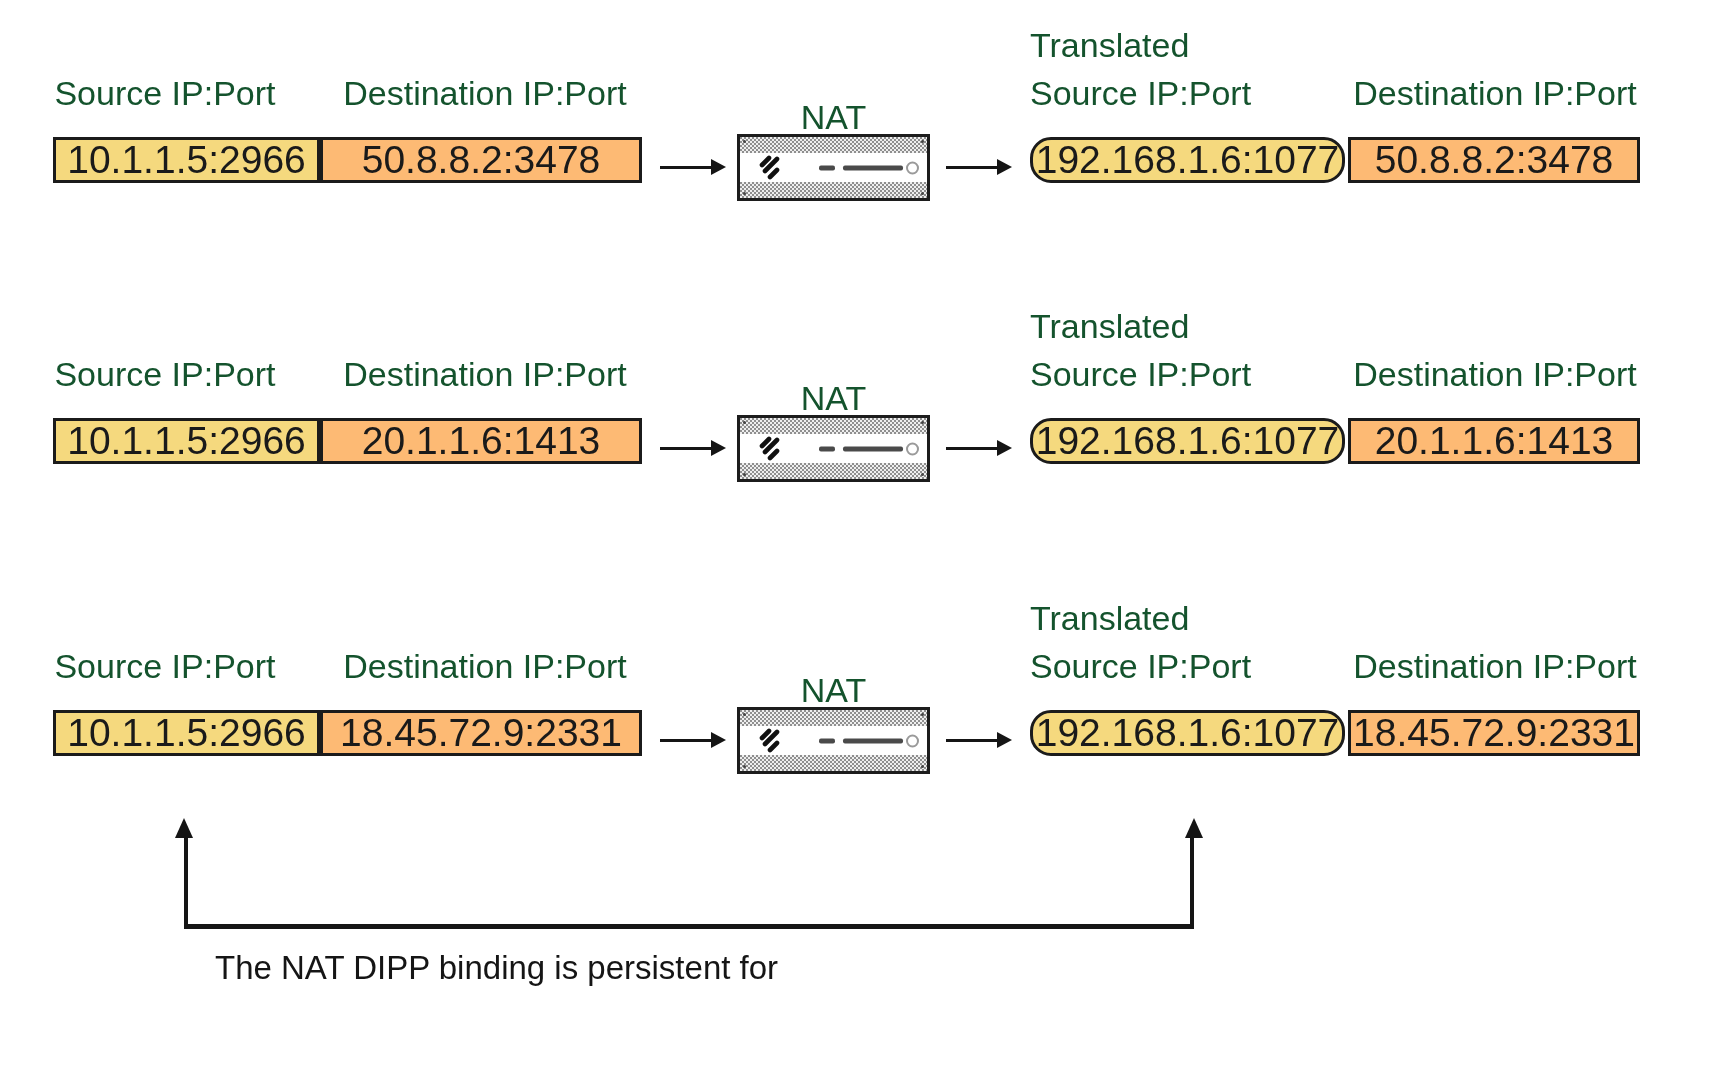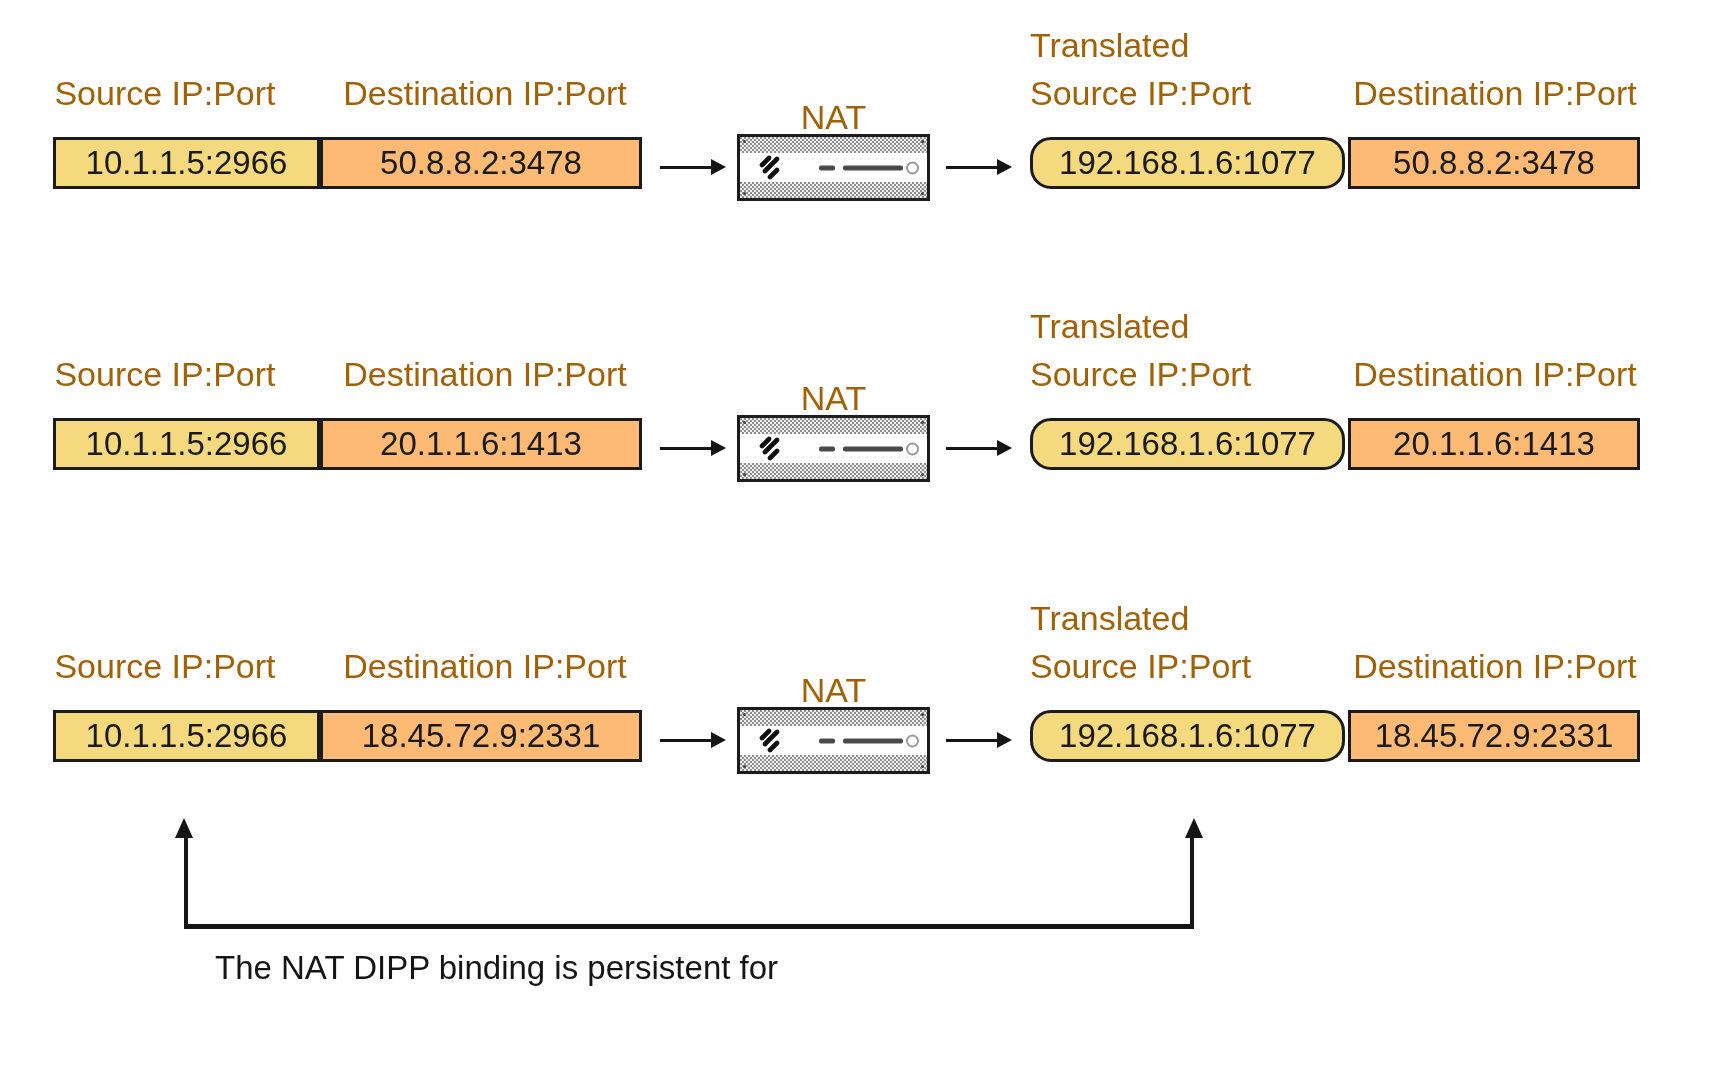--- a/index.html
+++ b/index.html
@@ -2,31 +2,31 @@
 <html style="--highlight-yellow: #F5D97E; --line-black: #151515; --background: #FFFFFF;"><head>
 <meta charset="utf-8">
 <style>
   html,body{margin:0;padding:0;background:#fff;}
   .canvas{
     position:relative;width:1718px;height:1072px;background:var(--background,#fff);
     font-family:"Liberation Sans","DejaVu Sans",sans-serif;color:#1a1a1a;overflow:hidden;
   }
   
   .nat-row{position:absolute;left:0;width:1718px;height:0;}
-  .lbl{position:absolute;top:-64px;font-size:34px;line-height:40px;white-space:nowrap;color:#a16207;}
+  .lbl{position:absolute;top:-64px;font-size:34px;line-height:40px;white-space:nowrap;color:#14532d;}
   .lbl-source{left:40px;width:250px;text-align:center;}
   .lbl-dest{left:330px;width:310px;text-align:center;}
   .lbl-nat{left:737px;width:193px;text-align:center;margin-top:24px;}
   .lbl-tr1{left:1030px;top:-112px;}
   .lbl-tr2{left:1030px;}
   .lbl-dest2{left:1340px;width:310px;text-align:center;}
   
   .box{
-    position:absolute;top:0;height:52px;box-sizing:border-box;border:3px solid #1b1b1b;
-    display:flex;align-items:center;justify-content:center;font-size:33px;white-space:nowrap;
+    position:absolute;top:0;height:46px;box-sizing:border-box;border:3px solid #1b1b1b;
+    display:flex;align-items:center;justify-content:center;font-size:39px;white-space:nowrap;
   }
   .box-yellow{background:var(--highlight-yellow,#F5D97E);}
   .box-white{background:#fdba74;}
   .box-source{left:53px;width:267px;}
   .box-dest{left:320px;width:322px;}
   .box-translated{left:1030px;width:315px;border-radius:21px;}
   .box-dest2{left:1348px;width:292px;}
   
   .flow-arrow{position:absolute;top:29px;width:52px;height:3px;background:#151515;}
   .flow-arrow::after{

